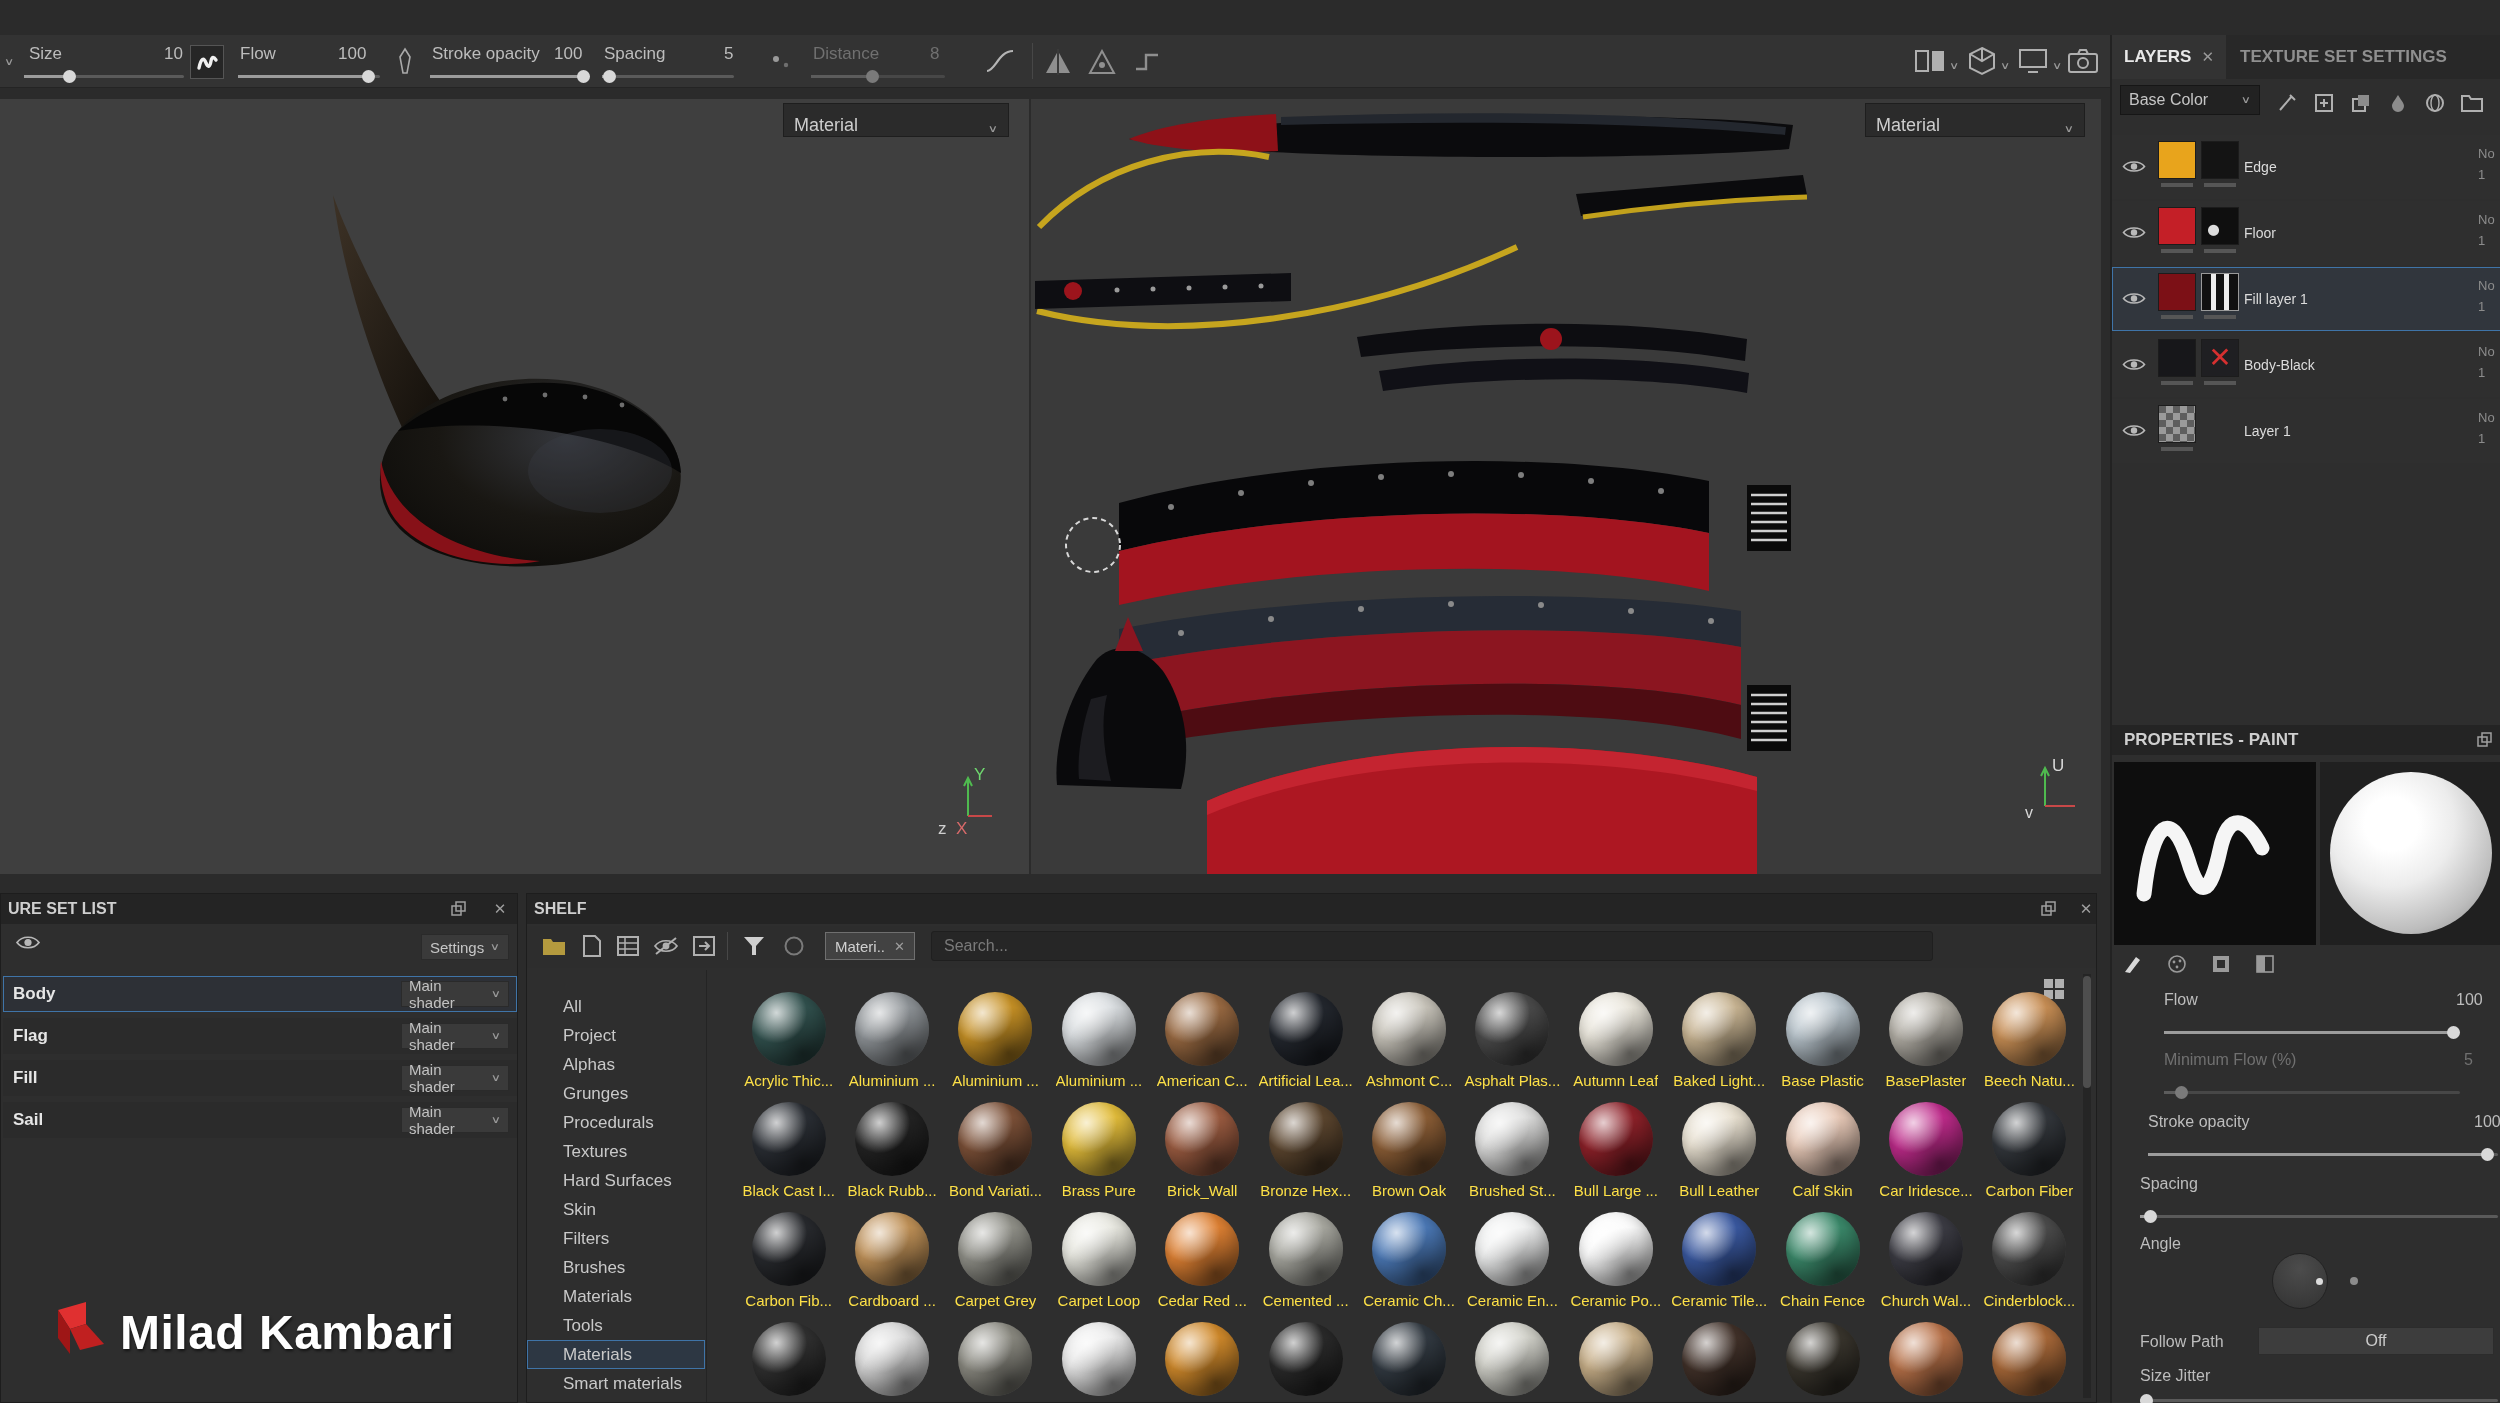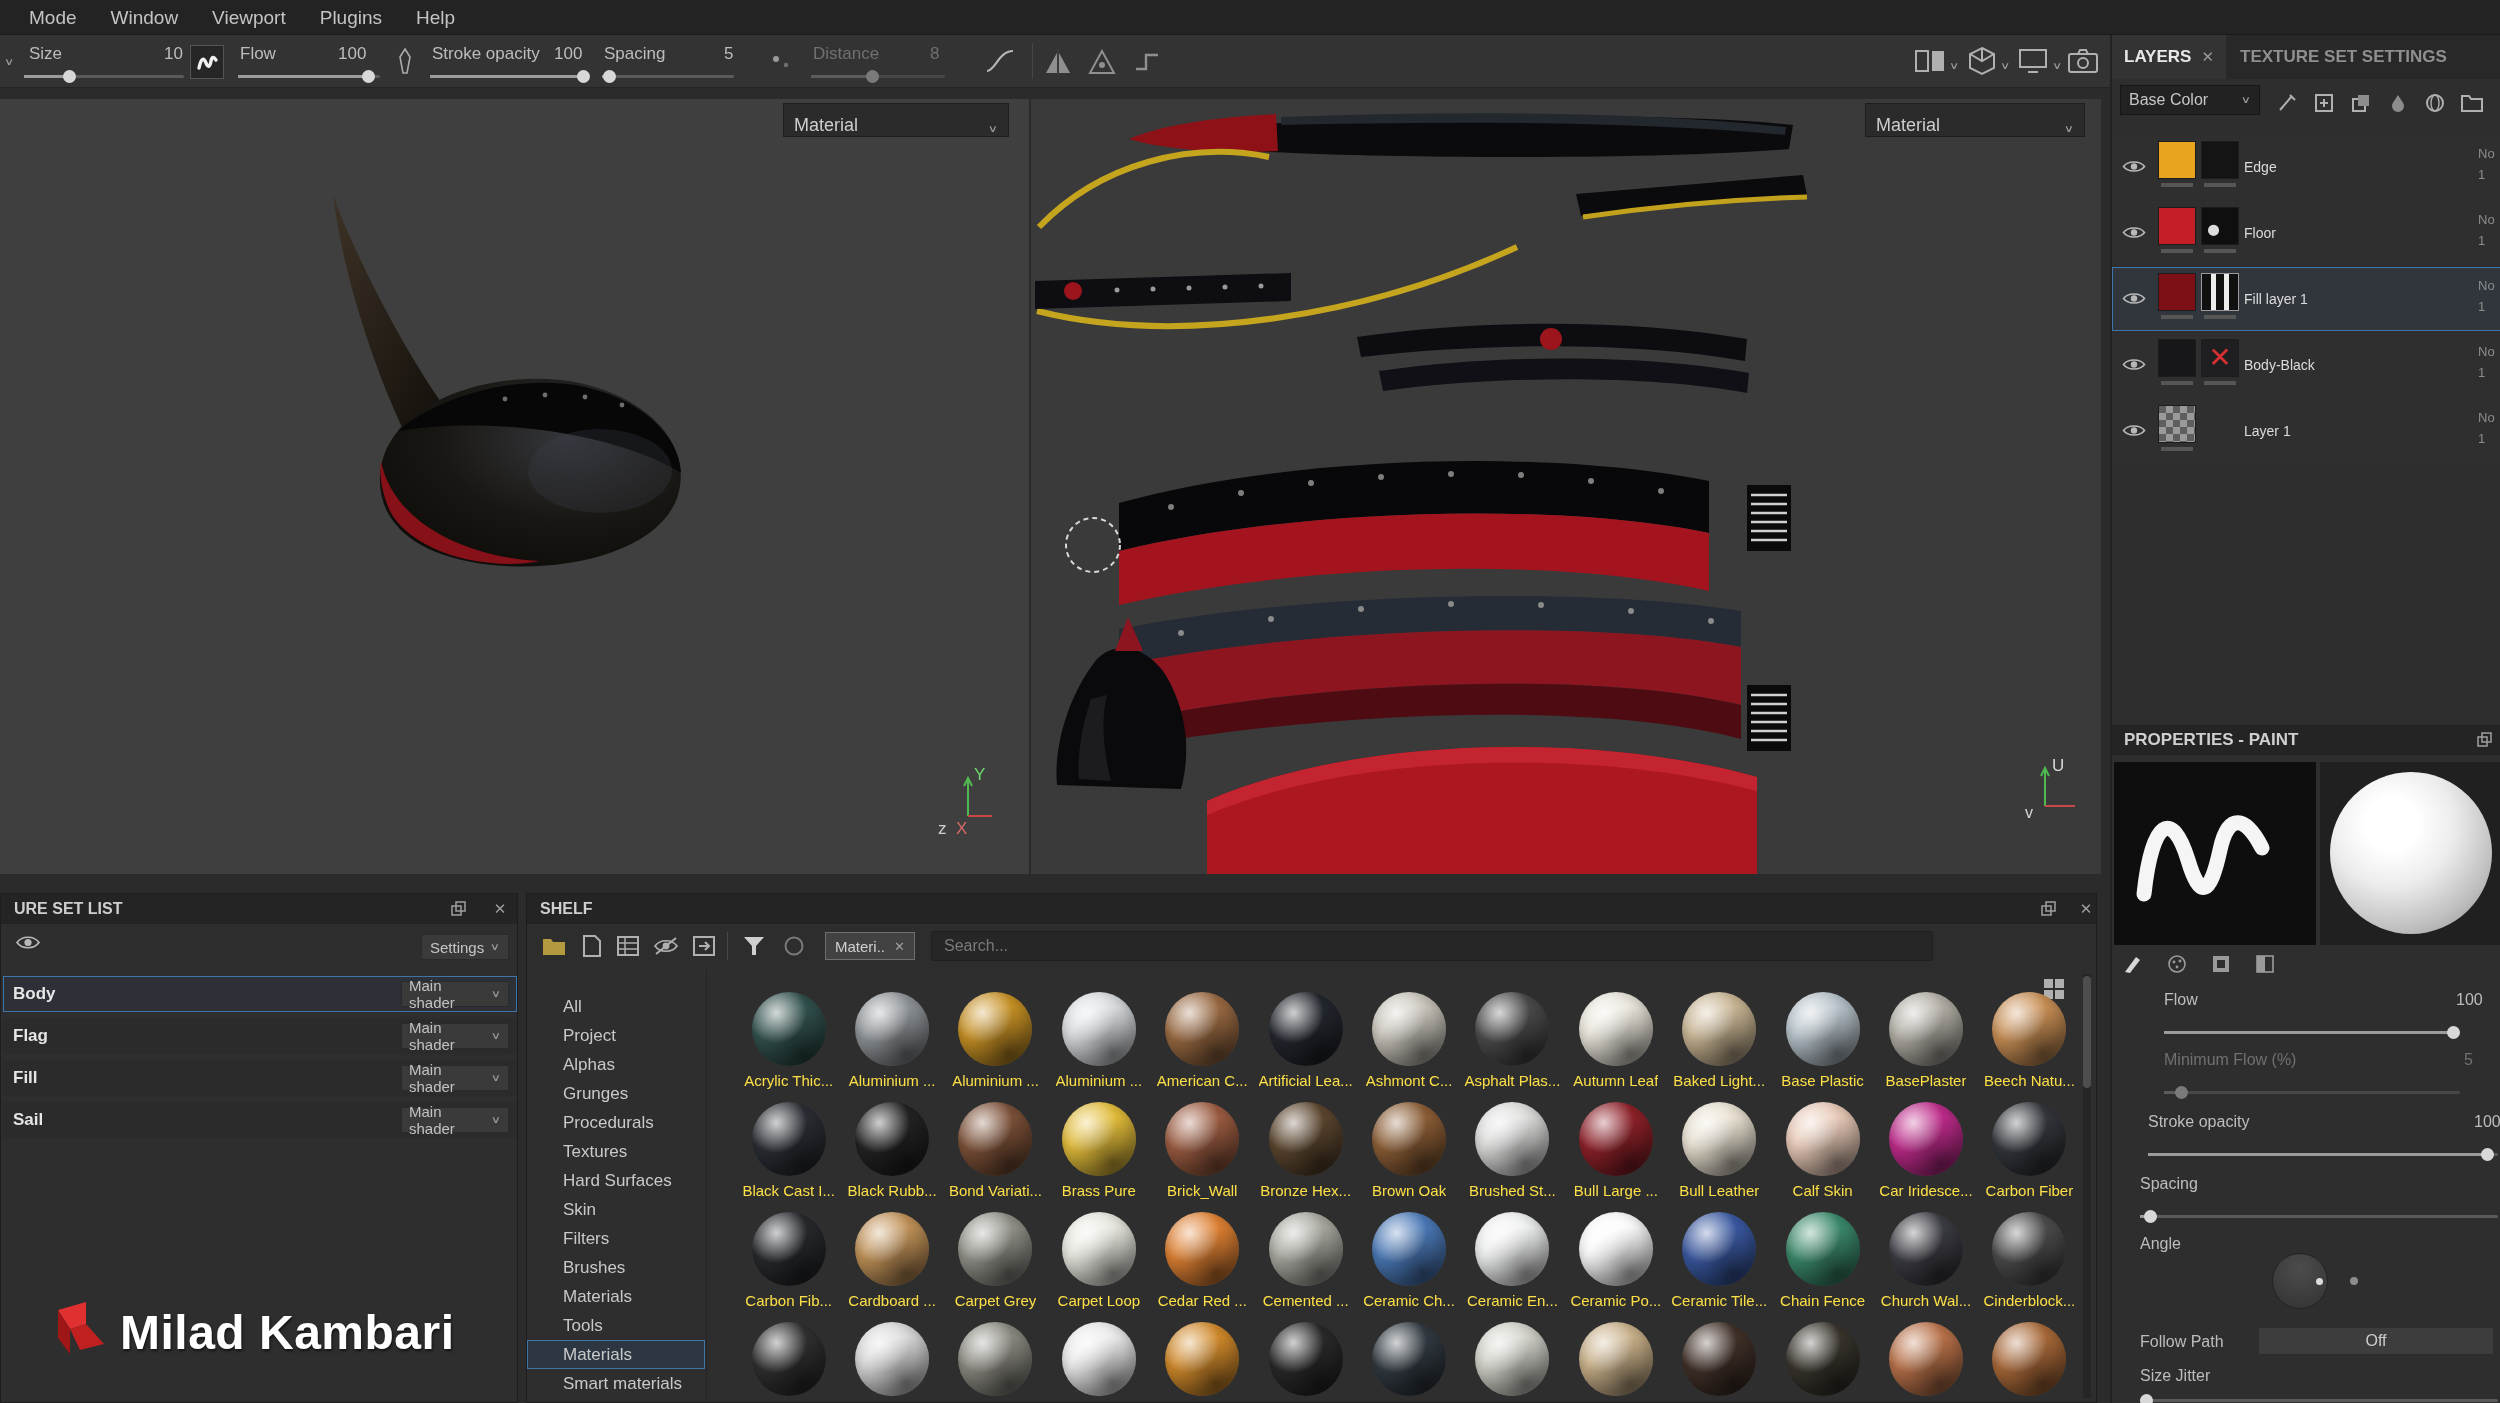--- a/index.html
+++ b/index.html
@@ -44,21 +44,21 @@
 .mask-bars{background:linear-gradient(90deg,#101010 0 9px,#ececec 9px 14px,#101010 14px 22px,#ececec 22px 27px,#101010 27px);border:1px solid #9a9a9a}
 .mask-x{color:#d63030;font-size:28px;font-weight:bold;background:#1f1f22;line-height:1}
 .checker{background:conic-gradient(#9a9a9a 25%,#5e5e5e 0 50%,#9a9a9a 0 75%,#5e5e5e 0) 0 0/14px 14px}
 .layer-name{position:absolute;left:132px;top:0;line-height:64px;font-size:14px;color:#dcdcdc;white-space:nowrap}
 .layer-meta{position:absolute;left:366px;top:8px;width:30px;overflow:hidden}
 .layer-meta span{display:block;font-size:13px;color:#8c8c8c;line-height:21px}
 .props-header{position:absolute;left:0;width:390px;height:30px;background:#242424;font-size:17px;font-weight:bold;color:#cfcfcf;line-height:30px;padding-left:12px}
 .p-label{position:absolute;font-size:16px;color:#bdbdbd;white-space:nowrap}
 .p-value{position:absolute;font-size:16px;color:#bdbdbd}
 
-.panel-header{position:absolute;left:0;top:0;width:100%;height:30px;background:#242424;font-size:16px;font-weight:bold;color:#cfcfcf;line-height:30px;padding-left:13px}
+.panel-header{position:absolute;left:0;top:0;width:100%;height:30px;background:#242424;font-size:16px;font-weight:bold;color:#cfcfcf;line-height:30px;padding-left:7px}
 .hicon{position:absolute;top:5px;width:22px;height:20px;display:flex;align-items:center;justify-content:center;color:#9f9f9f;font-size:15px}
 .tslist{position:absolute;left:0;top:893px;width:518px;height:510px;background:#2e2e2e;border:1px solid #1d1d1d;overflow:hidden;z-index:10}
 .ts-row{position:relative;height:36px;background:#2b2b2b;margin:0 2px 6px 2px;display:flex;align-items:center}
 .ts-row.selected{outline:1px solid #3f74a8;outline-offset:-1px;background:#2d3036}
 .ts-name{font-size:17px;font-weight:bold;color:#e6e6e6;padding-left:10px}
 .ts-shader{position:absolute;right:8px;top:5px;width:108px;height:26px;background:#3a3a3a;border:1px solid #2a2a2a;display:flex;align-items:center;justify-content:space-between;padding:0 7px;font-size:15px;color:#c2c2c2}
 .shelf{position:absolute;left:526px;top:893px;width:1571px;height:510px;background:#2e2e2e;border:1px solid #1d1d1d;overflow:hidden;z-index:10}
 .shelf-toolbar{position:absolute;left:0;top:32px;width:1571px;height:42px;background:#2d2d2d}
 .sicon{position:absolute;top:6px;width:30px;height:28px;display:flex;align-items:center;justify-content:center}
 .filter-tag{position:absolute;left:298px;top:6px;height:28px;background:#424242;border:1px solid #6f6f6f;display:flex;align-items:center;gap:9px;padding:0 9px;font-size:15px;color:#d0d0d0}
@@ -78,27 +78,20 @@
 .wm-text{font-size:48px;font-weight:bold;color:#ffffff;letter-spacing:.5px;text-shadow:1px 2px 3px rgba(0,0,0,.6)}
 .offbtn{position:absolute;left:146px;width:236px;height:28px;background:#3d3d3d;border:1px solid #2c2c2c;color:#cccccc;font-size:16px;display:flex;align-items:center;justify-content:center}
 .dial{position:absolute;width:56px;height:56px;border-radius:50%;background:radial-gradient(circle at 50% 28%,#4c4c4c,#323232);border:1px solid #222}
 .dial .dot{position:absolute;right:4px;top:24px;width:7px;height:7px;border-radius:50%;background:#dcdcdc}
 </style>
 </head>
 <body>
 
 <div class="app">
 
-  <div class="menubar">
-      <div class="menu-item">Mode</div>
-      <div class="menu-item">Window</div>
-      <div class="menu-item">Viewport</div>
-      <div class="menu-item">Plugins</div>
-      <div class="menu-item">Help</div>
-    </div>
 
   <div class="toolbar">
     <span class="chev" style="position:absolute;left:4px;top:20px">∨</span>
     <span class="tb-label" style="left:29px">Size</span>
     <span class="tb-value" style="left:164px">10</span>
     <div class="slider" style="left:24px;top:40px;width:160px">
         <div class="fill" style="width:29%"></div>
         <div class="knob" style="left:29%"></div>
       </div>
 

